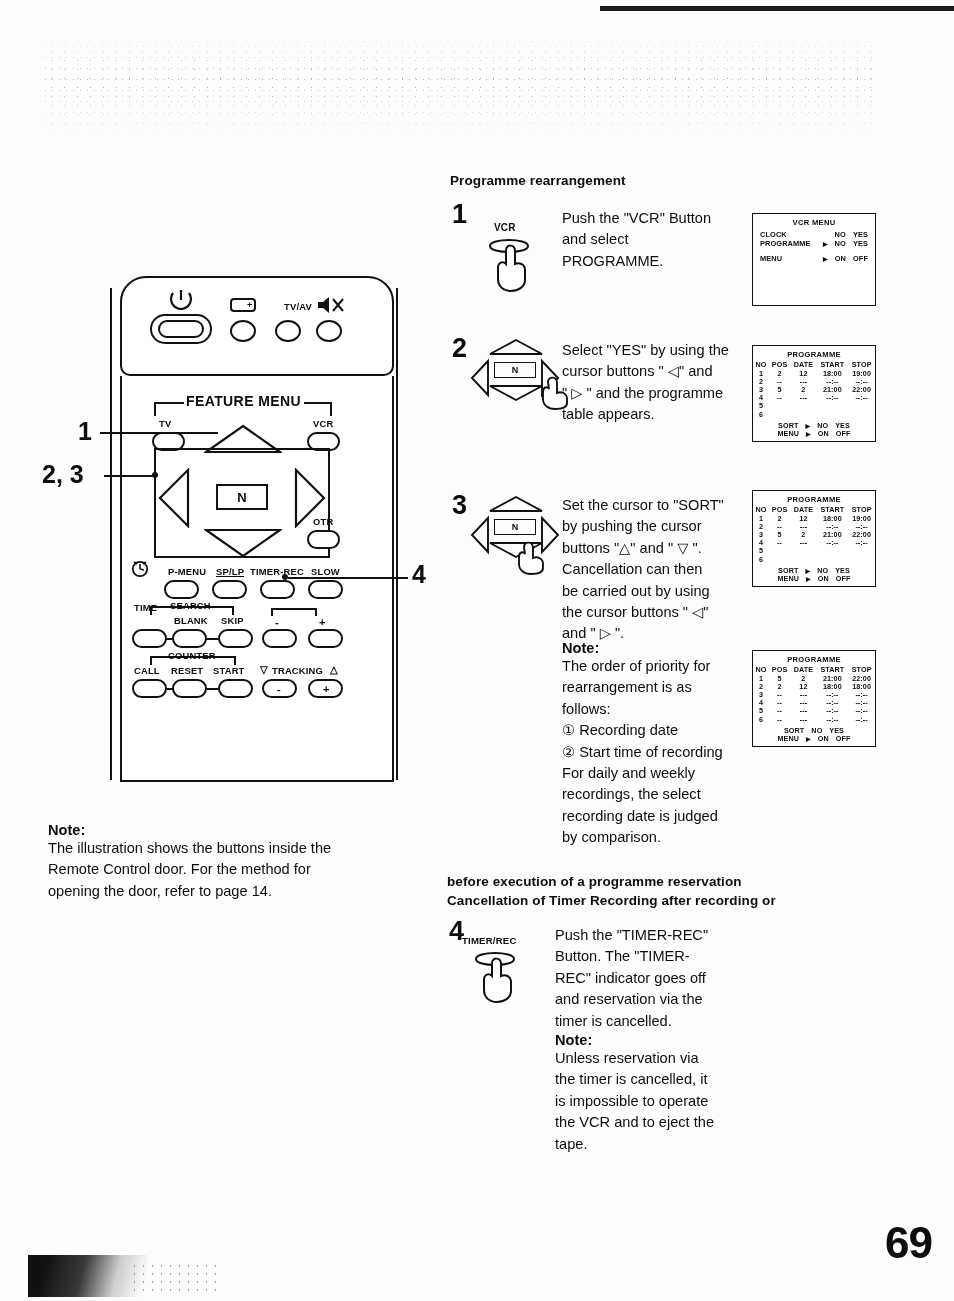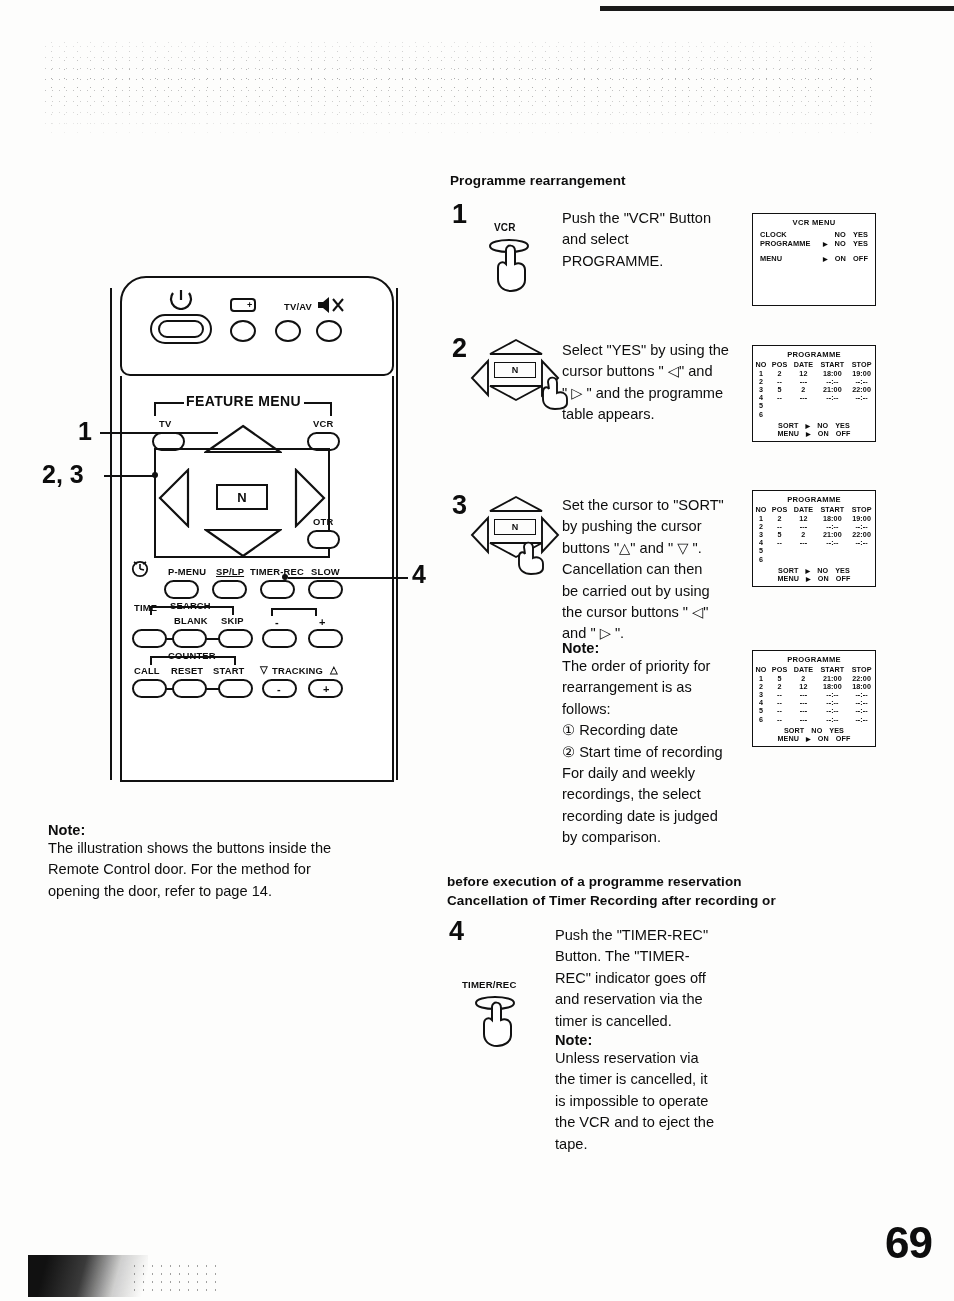--- a/index.html
+++ b/index.html
@@ -564,21 +564,21 @@
     </div>
   </div>
 </div>
 
 <div class="abs h-bold" style="left:447px;top:872px;width:400px;line-height:19px;">
   <div>before execution of a programme reservation</div>
   <div>Cancellation of Timer Recording after recording or</div>
 </div>
 
 <span class="abs step-num" style="left:449px;top:918px;">4</span>
-<div class="abs" style="left:462px;top:935px;width:76px;height:70px;margin-top:44px;">
+<div class="abs" style="left:462px;top:935px;width:76px;height:70px;">
   <span class="lbl" style="left:0px;top:0px;font-size:9.6px;">TIMER/REC</span>
   <svg width="68" height="58" viewBox="0 0 68 58" style="position:absolute;left:6px;top:12px;">
     <path d="M8 12 C8 4, 46 4, 46 12 C46 20, 8 20, 8 12 Z" fill="none" stroke="#111" stroke-width="2"></path>
     <path d="M24 16 C24 10, 33 10, 33 17 L33 29 C37 27, 43 29, 43 35 L43 44 C43 51, 36 55, 29 55 C21 55, 16 50, 16 43 L16 33 C16 27, 21 26, 24 29 Z" fill="#fff" stroke="#111" stroke-width="2"></path>
   </svg>
 </div>
 <div class="abs body-txt" style="left:555px;top:925px;width:200px;">
   <div>Push the "TIMER-REC"</div>
   <div>Button. The "TIMER-</div>
   <div>REC" indicator goes off</div>

